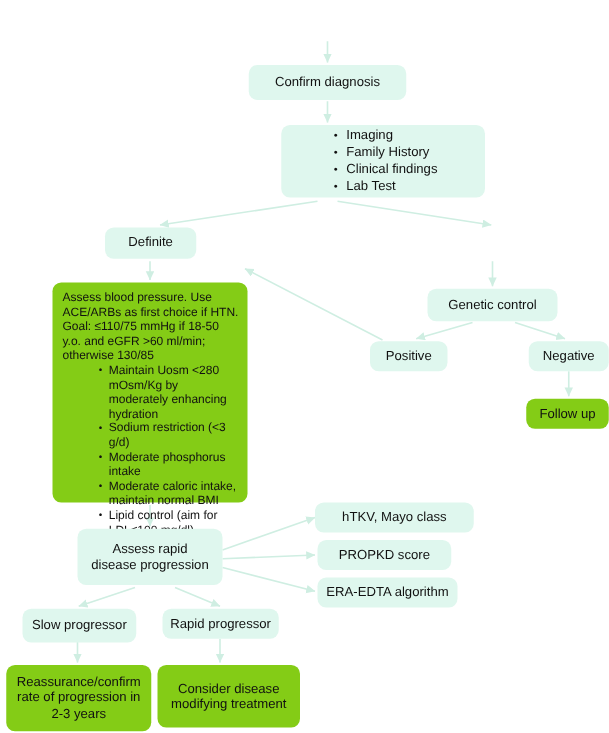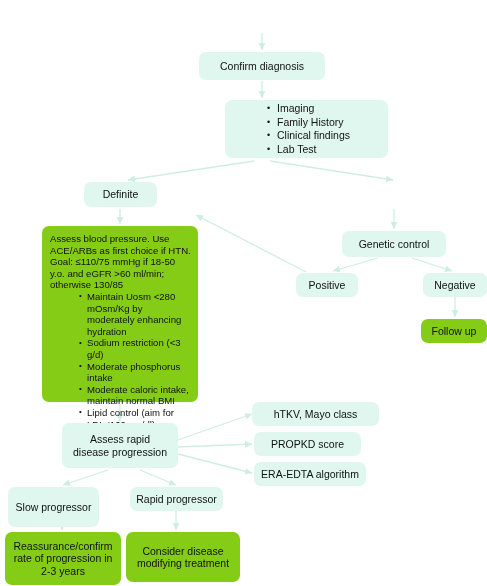--- a/index.html
+++ b/index.html
@@ -170,21 +170,21 @@
   </div>
 
   <div class="node pale" style="left:254px;top:432px;width:107px;height:24px;">
     <span>PROPKD score</span>
   </div>
 
   <div class="node pale" style="left:254px;top:462px;width:112px;height:24px;">
     <span>ERA-EDTA algorithm</span>
   </div>
 
-  <div class="node pale" style="left:8px;top:487px;width:91px;height:40px;">
+  <div class="node pale" style="left:18px;top:487px;width:91px;height:27px;">
     <span>Slow progressor</span>
   </div>
 
   <div class="node pale" style="left:130px;top:487px;width:93px;height:24px;">
     <span>Rapid progressor</span>
   </div>
 
   <div class="node mint" style="left:5px;top:532px;width:116px;height:53px;white-space:pre-line;">
     <span>Reassurance/confirm
 rate of progression in

